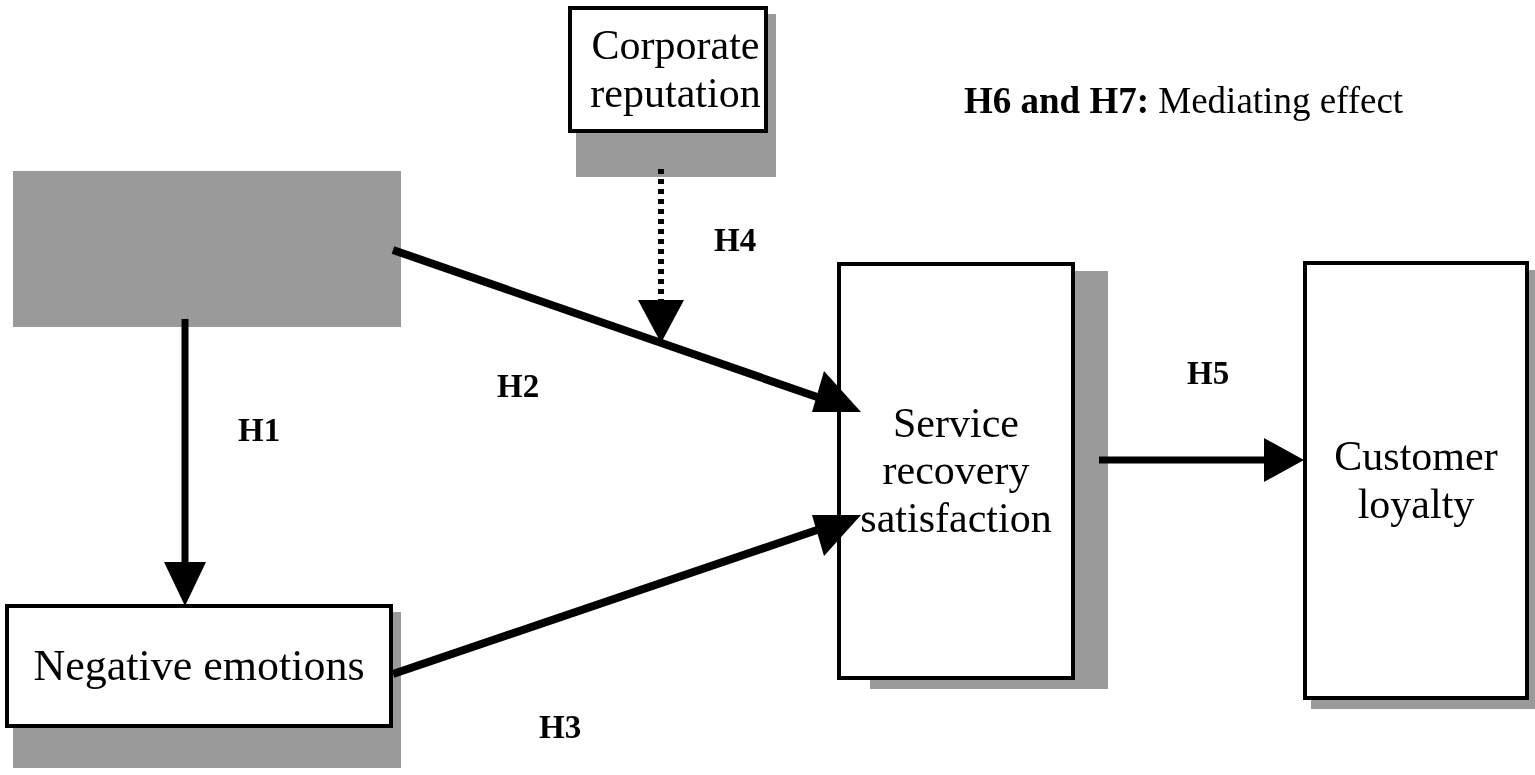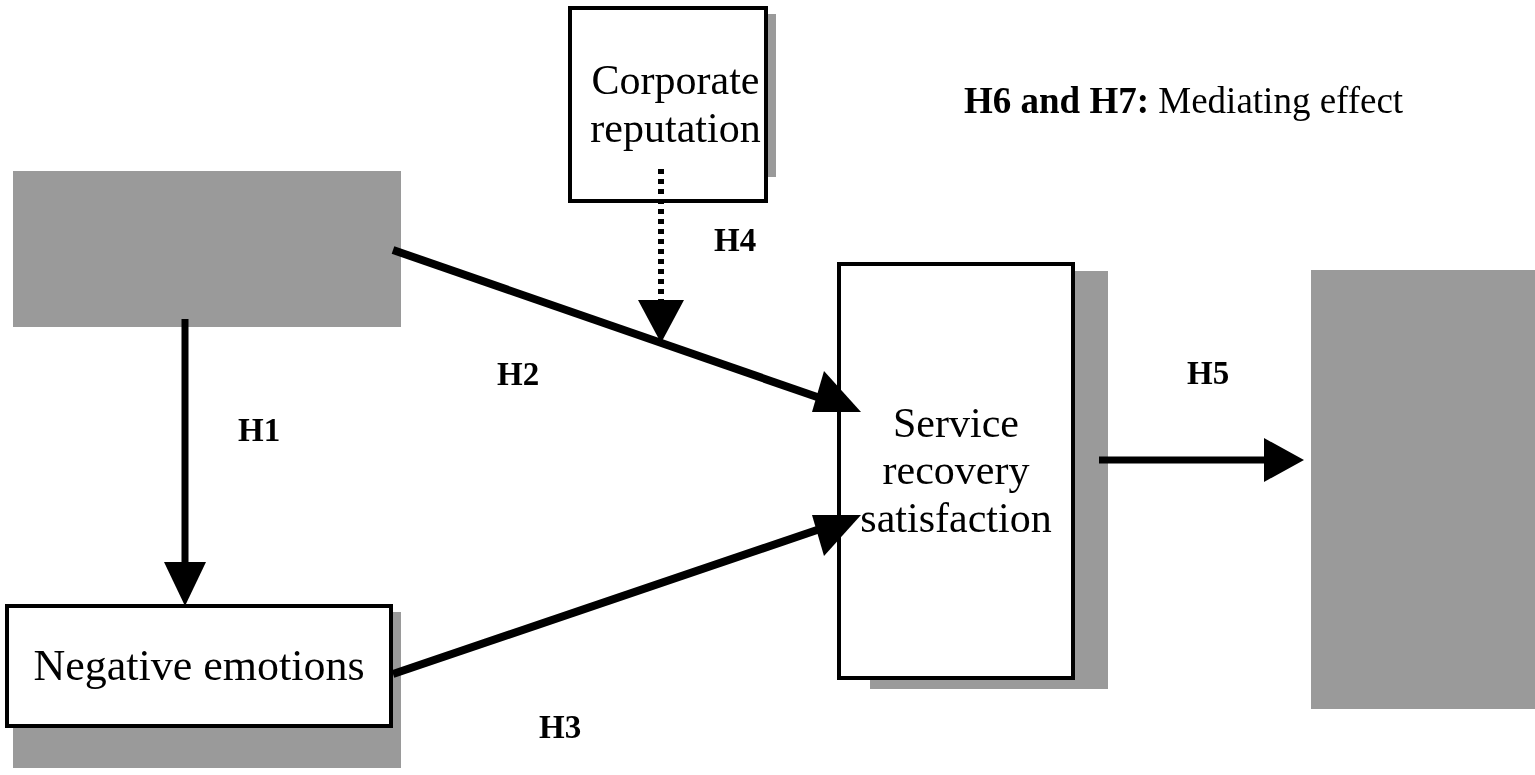--- a/index.html
+++ b/index.html
@@ -39,21 +39,21 @@
     padding: 0 6px;
   }
   .shadow {
     position: absolute;
     background: #9a9a9a;
     z-index: 1;
   }
 
   
   #node-corporate-reputation {
-    left: 568px; top: 6px; width: 200px; height: 197px;
+    left: 568px; top: 6px; width: 200px; height: 127px;
     font-size: 42px;
     padding-left: 15px;
   }
   #shadow-corporate-reputation {
     left: 576px; top: 14px; width: 200px; height: 163px;
   }
 
   #node-perceived-risk {
     left: 5px; top: 163px; width: 388px; height: 156px;
     font-size: 44px;
@@ -89,21 +89,21 @@
   
   .hlabel {
     position: absolute;
     font-weight: bold;
     font-size: 33px;
     line-height: 1;
     white-space: nowrap;
     z-index: 5;
   }
   #label-h1 { left: 238px; top: 414px; }
-  #label-h2 { left: 497px; top: 358px; }
+  #label-h2 { left: 497px; top: 370px; }
   #label-h3 { left: 539px; top: 711px; }
   #label-h4 { left: 714px; top: 224px; }
   #label-h5 { left: 1187px; top: 357px; }
 
   
   #caption-mediating-effect {
     position: absolute;
     left: 920px;
     top: 82px;
     font-size: 37px;
@@ -173,20 +173,24 @@
   <div class="node" id="node-negative-emotions">
     <span class="node-label">Negative emotions</span>
   </div>
 
   <div class="node" id="node-service-recovery-satisfaction">
     <span class="node-label">Service
 recovery
 satisfaction</span>
   </div>
 
+  <div class="node" id="node-customer-loyalty">
+    <span class="node-label">Customer
+loyalty</span>
+  </div>
 
   <span class="hlabel" id="label-h1">H1</span>
   <span class="hlabel" id="label-h2">H2</span>
   <span class="hlabel" id="label-h3">H3</span>
   <span class="hlabel" id="label-h4">H4</span>
   <span class="hlabel" id="label-h5">H5</span>
 
   <div id="caption-mediating-effect">
     <span class="caption-strong">H6 and H7:</span><span class="caption-normal"> Mediating effect</span>
   </div>

